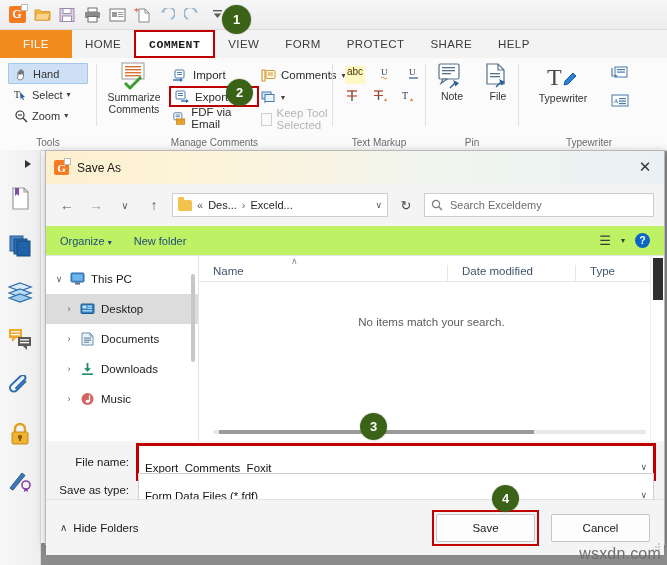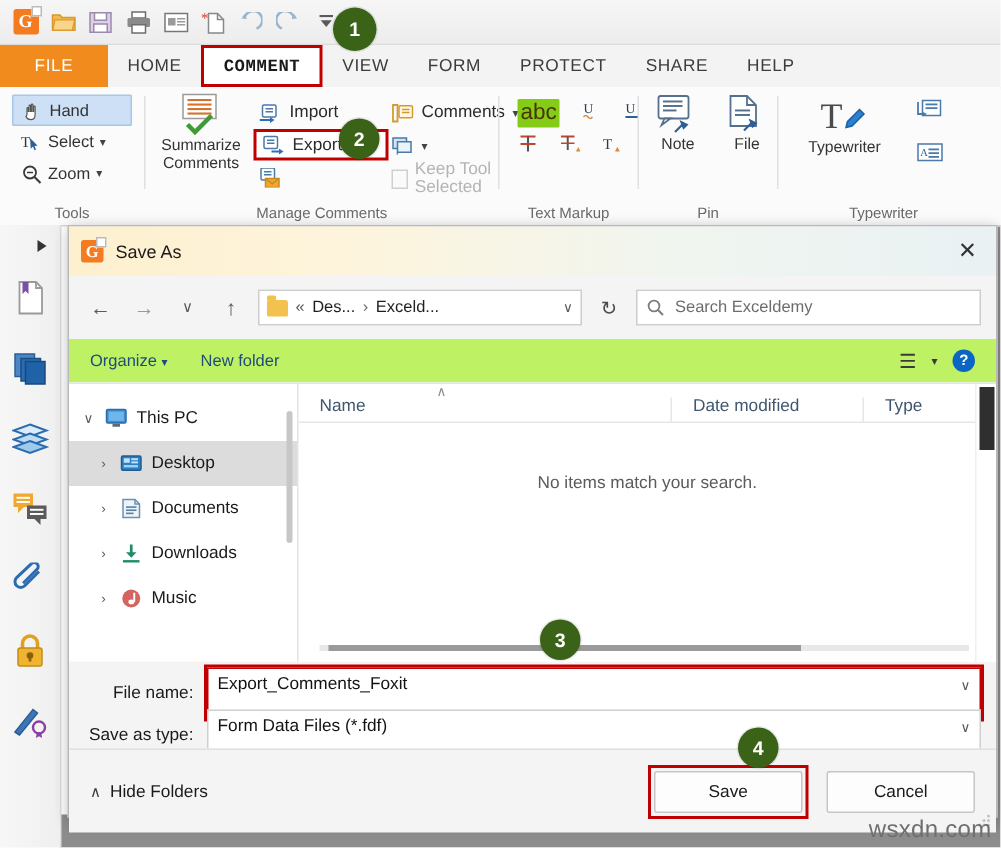--- a/index.html
+++ b/index.html
@@ -98,21 +98,21 @@
   .sortcaret{position:absolute;left:92px;top:0px;font-size:9px;color:#8a8a8a;}
   .empty{text-align:center;font-size:11.5px;color:#5b5b5b;margin-top:34px;}
   .hscroll{position:absolute;left:14px;right:18px;bottom:7px;height:4px;background:#e8e8e8;}
   .hscroll i{position:absolute;left:6px;width:315px;height:4px;background:#9a9a9a;display:block;}
   .vscroll{position:absolute;right:0;top:0;bottom:0;width:13px;background:#fff;border-left:1px solid #efefef;}
   .vscroll i{position:absolute;right:1px;top:2px;width:10px;height:42px;background:#2f2f2f;display:block;}
 
   .fields{background:#f4f4f4;padding:9px 10px 2px 10px;box-sizing:border-box;height:58px;}
   .frow{display:flex;align-items:center;height:23px;margin-bottom:5px;}
   .flabel{width:82px;text-align:right;font-size:11.5px;color:#1a1a1a;padding-right:9px;box-sizing:border-box;}
-  .fctrl{flex:1;height:32px;background:#fff;border:1px solid #cfcfcf;display:flex;align-items:flex-end;
+  .fctrl{flex:1;height:32px;background:#fff;border:1px solid #cfcfcf;display:flex;align-items:flex-start;
          padding:16px 6px;box-sizing:border-box;font-size:11.5px;color:#121212;position:relative;}
   .fctrl.hl{outline:2px solid #c00000;outline-offset:0px;border-color:#c00000;}
   .fctrl .dd{position:absolute;right:6px;font-size:9px;color:#555;}
 
   .footer{height:56px;background:#f4f4f4;border-top:1px solid #e0e0e0;display:flex;align-items:center;
           padding:0 14px;box-sizing:border-box;position:relative;}
   .hide-f{font-size:11.5px;color:#1a1a1a;display:flex;align-items:center;gap:6px;}
   .btns{margin-left:auto;display:flex;gap:12px;align-items:center;}
   .btn{width:97px;height:26px;background:#fdfdfd;border:1px solid #c6c6c6;border-radius:2px;
        display:flex;align-items:center;justify-content:center;font-size:11.5px;color:#1a1a1a;}
@@ -273,20 +273,21 @@
           <span>Export</span>
         </div>
         <div class="cmd">
           <svg width="15" height="13" viewBox="0 0 15 13">
               <rect x="1" y="0" width="9" height="8" rx="1" fill="#fff" stroke="#4a7aa8"></rect>
               <rect x="3" y="2" width="5" height="1" fill="#4a7aa8"></rect>
               <rect x="3" y="4" width="5" height="1" fill="#4a7aa8"></rect>
               <rect x="4" y="7" width="9" height="6" fill="#f0a830" stroke="#c98820"></rect>
               <path d="M4 7l4.5 3.5L13 7" fill="none" stroke="#c98820"></path>
             </svg>
+          <span>FDF via Email</span>
         </div>
       </div>
 
       <div style="position:absolute;left:160px;top:6px;width:100px;">
         <div class="cmd">
           <svg width="15" height="13" viewBox="0 0 15 13">
               <path d="M1 1h3v11H1z" fill="none" stroke="#d49a30" stroke-width="1.2"></path>
               <rect x="5" y="1.5" width="9" height="8" rx="1" fill="#fff7e3" stroke="#d49a30"></rect>
               <rect x="7" y="3.5" width="5" height="1" fill="#d49a30"></rect>
               <rect x="7" y="5.5" width="5" height="1" fill="#d49a30"></rect>
@@ -306,21 +307,21 @@
           <span style="display:inline-block;width:11px;height:11px;border:1px solid #cfcfcf;background:#fafafa;"></span>
           <span>Keep Tool Selected</span>
         </div>
       </div>
       <div class="grp-label">Manage Comments</div>
     </div>
     <div class="grp-sep" style="left:332px;"></div>
 
     <div class="grp" style="left:333px;width:92px;">
       <div style="position:absolute;left:12px;top:8px;display:flex;gap:14px;">
-        <span style="background:#84cc16;color:#4a3402;font-size:15px;padding:0 2px;border-radius:1px;">abc</span>
+        <span style="background:#fef9c3;color:#4a3402;font-size:10px;padding:0 2px;border-radius:1px;">abc</span>
         <span><svg width="14" height="14" viewBox="0 0 14 14">
               <text x="2" y="9" font-size="9" fill="#2b3a56" font-family="serif">U</text>
               <path d="M2 12q1.5-2 3 0t3 0" fill="none" stroke="#d98b3a" stroke-width="1"></path>
             </svg></span>
         <span><svg width="14" height="14" viewBox="0 0 14 14">
               <text x="2" y="9" font-size="9" fill="#2b3a56" font-family="serif">U</text>
               <path d="M2 12h9" stroke="#2b5f96" stroke-width="1.2"></path>
             </svg></span>
       </div>
       <div style="position:absolute;left:12px;top:31px;display:flex;gap:14px;">

